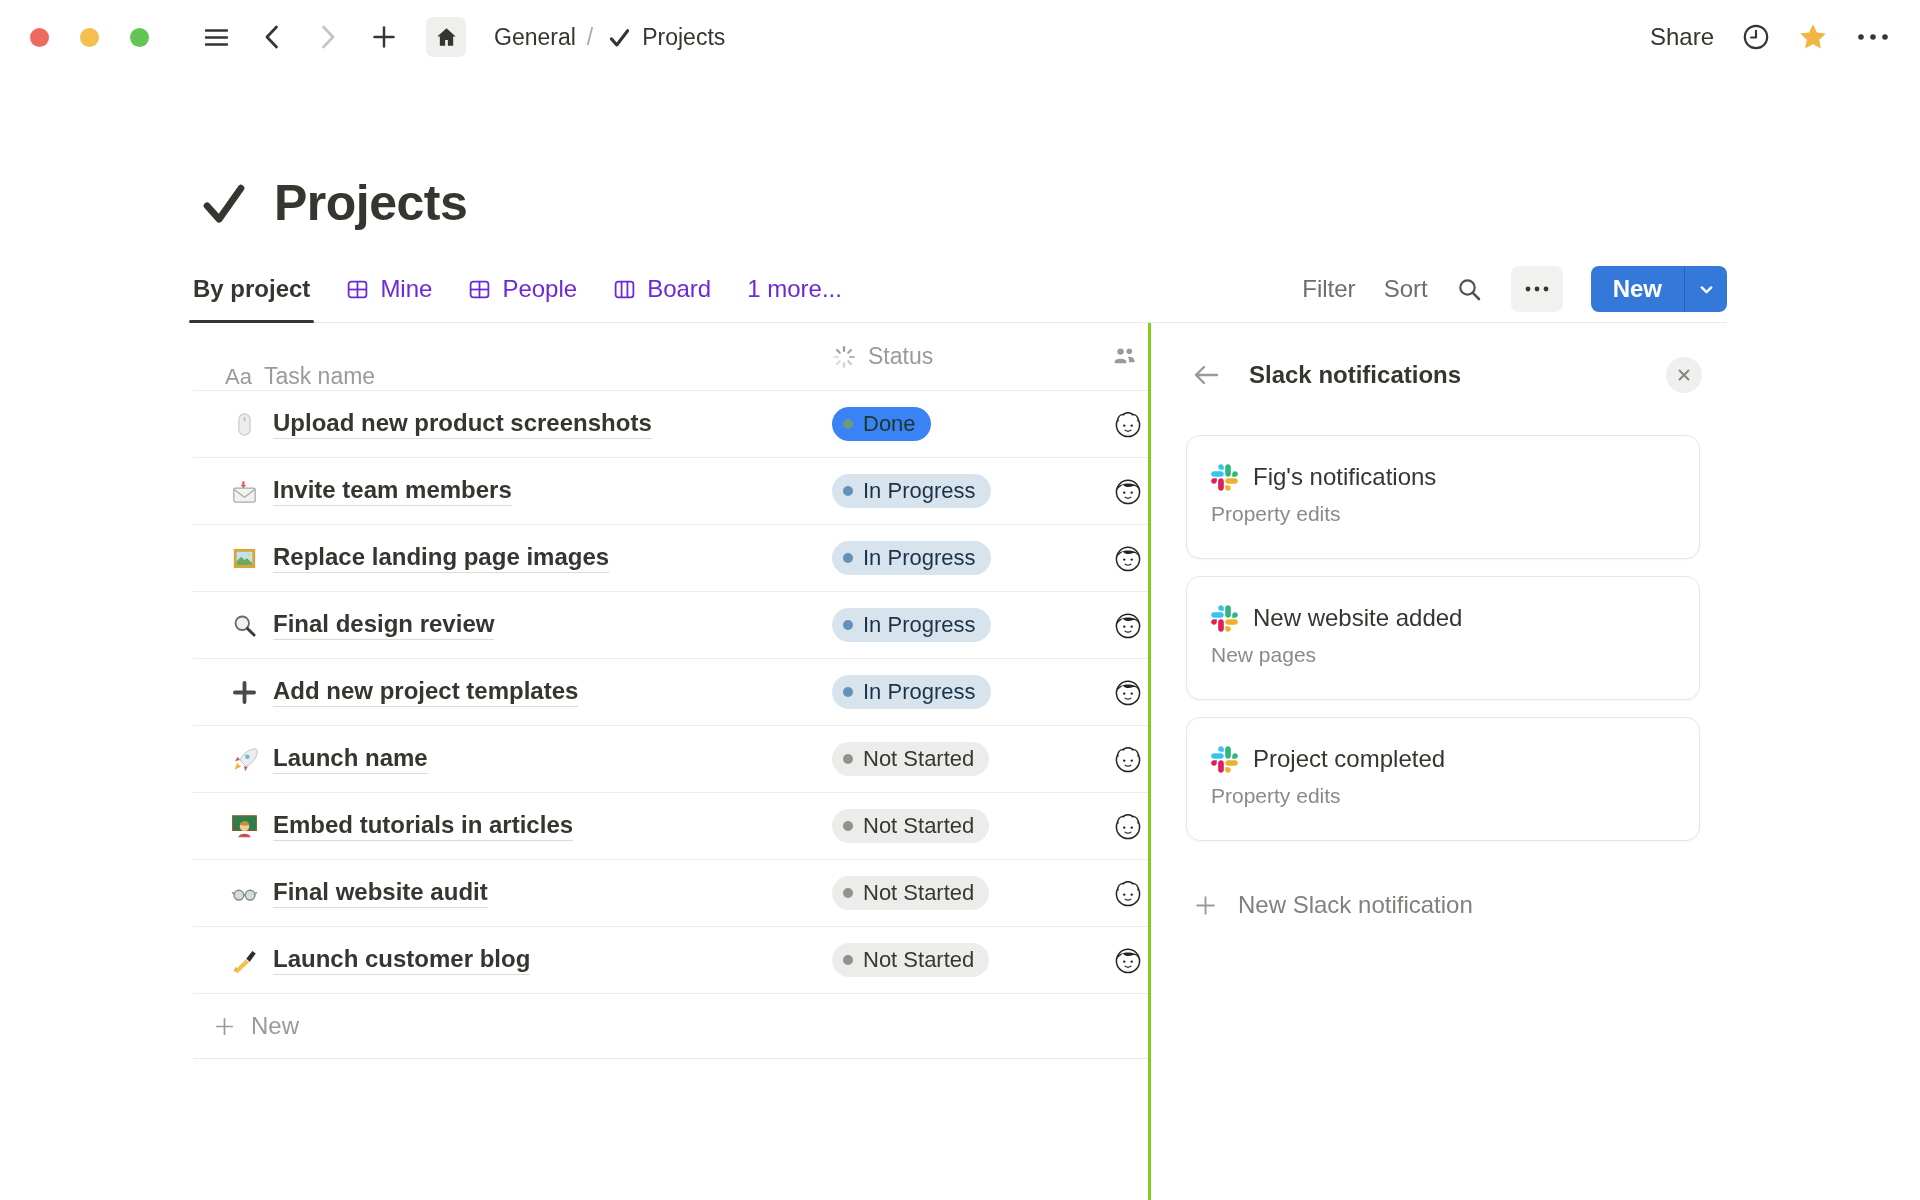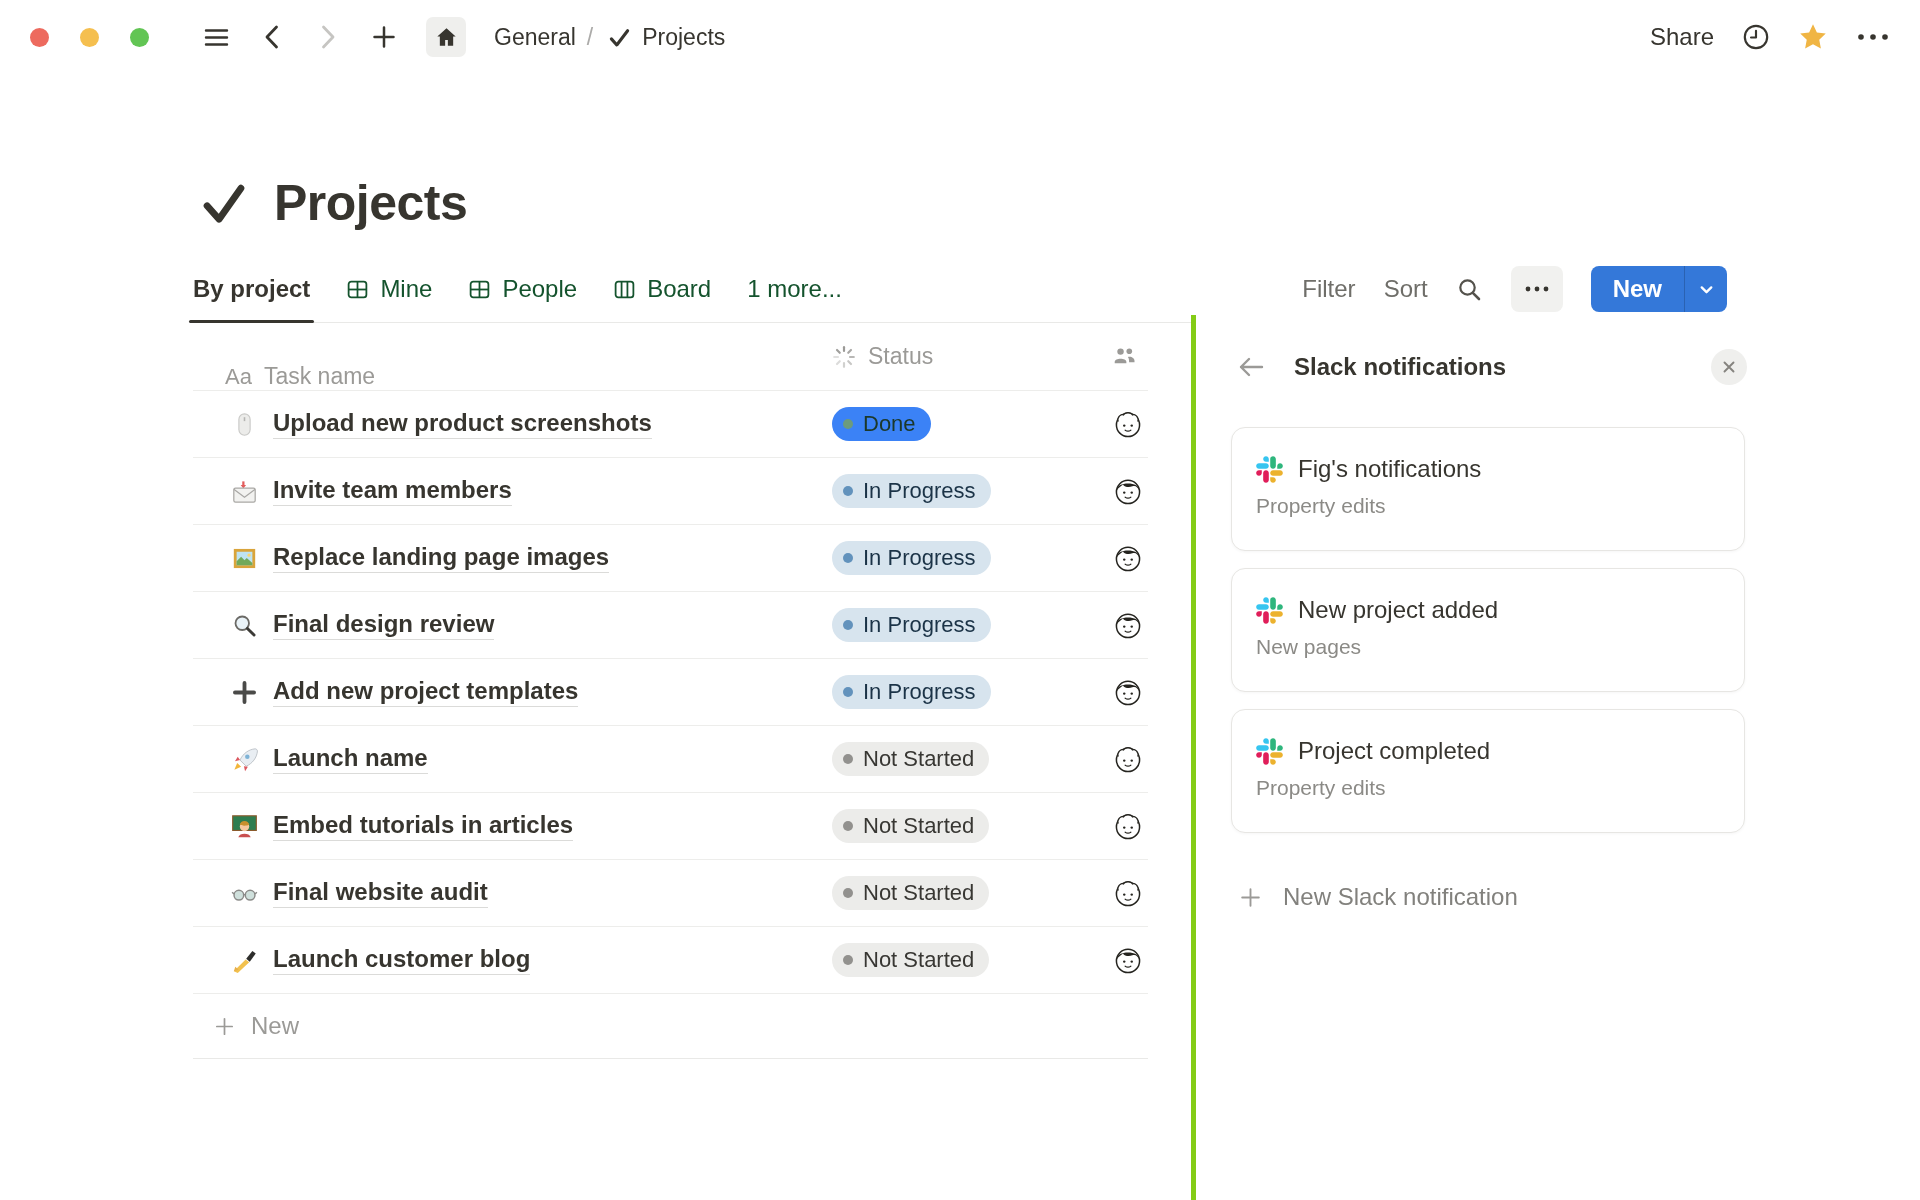--- a/index.html
+++ b/index.html
@@ -20,21 +20,21 @@
   .share{font-size:24px;color:#37352F;}
 
   
   .page-title{position:absolute;left:200px;top:140px;display:flex;align-items:center;gap:26px;
               font-size:50px;font-weight:700;letter-spacing:-0.5px;}
 
   
   .viewbar{position:absolute;left:193px;width:1534px;top:256px;height:67px;
            border-bottom:1px solid #E9E9E7;display:flex;align-items:center;box-sizing:border-box;}
   .tabs{display:flex;align-items:center;gap:36px;height:100%;}
-  .tab{display:flex;align-items:center;gap:11px;height:100%;font-size:24px;color:#14532d;position:relative;cursor:pointer;}
+  .tab{display:flex;align-items:center;gap:11px;height:100%;font-size:24px;color:#6d28d9;position:relative;cursor:pointer;}
   .tab.active{color:#37352F;font-weight:600;}
   .tab.active::after{content:'';position:absolute;left:-4px;right:-4px;bottom:-1px;height:3px;background:#37352F;border-radius:2px;}
   .controls{margin-left:auto;display:flex;align-items:center;gap:28px;}
   .ctl-label{font-size:24px;color:#6F6E69;cursor:pointer;}
   .dots-btn{width:52px;height:46px;background:#F1F1EF;border-radius:8px;display:flex;align-items:center;justify-content:center;}
   .new-btn{height:46px;border-radius:8px;display:flex;align-items:stretch;color:#fff;overflow:hidden;}
   .new-btn .seg-main{display:flex;align-items:center;padding:0 22px;font-size:24px;font-weight:600;}
   .new-btn .seg-arrow{display:flex;align-items:center;justify-content:center;width:42px;border-left:1px solid rgba(0,0,0,0.18);}
 
   
@@ -53,21 +53,21 @@
          border-radius:18px;font-size:22px;line-height:1;cursor:pointer;}
   .badge::before{content:'';width:10px;height:10px;border-radius:50%;flex:none;}
   .b-done{background:#3b82f6;color:#1C3829;} .b-done::before{background:#6C9B7D;}
   .b-in-progress{background:#D7E4EE;color:#1B3347;} .b-in-progress::before{background:#6292BC;}
   .b-not-started{background:#ECECEA;color:#383733;} .b-not-started::before{background:#92918E;}
   .avatar{width:32px;height:32px;flex:none;cursor:pointer;}
   .newrow{height:64px;display:flex;align-items:center;gap:15px;padding-left:20px;color:#9B9A97;
           font-size:24px;border-bottom:1px solid #E9E9E7;cursor:pointer;}
 
   
-  .panel{position:absolute;left:1148px;top:315px;bottom:0;width:579px;border-left:5px solid #84cc16;background:#fff;margin-left:43px;}
+  .panel{position:absolute;left:1148px;top:323px;bottom:0;width:579px;border-left:3px solid #84cc16;background:#fff;}
   .phead{position:absolute;top:32px;left:40px;right:28px;height:40px;display:flex;align-items:center;}
   .ptitle{margin-left:28px;font-size:24px;font-weight:700;color:#37352F;}
   .pclose{margin-left:auto;width:36px;height:36px;border-radius:50%;background:#EFEFED;display:flex;align-items:center;justify-content:center;cursor:pointer;}
   .cards{position:absolute;top:112px;left:35px;width:514px;display:flex;flex-direction:column;gap:17px;}
   .card{height:124px;box-sizing:border-box;border:1px solid #E7E6E3;border-radius:14px;background:#fff;
         box-shadow:0 1px 3px rgba(0,0,0,0.04);padding:27px 24px 0 24px;cursor:pointer;}
   .card-top{display:flex;align-items:center;gap:15px;font-size:24px;font-weight:500;color:#37352F;}
   .slack-ic{width:27px;height:27px;flex:none;}
   .card-sub{margin-top:11px;font-size:21px;color:#8B8A86;}
   .pnew{position:absolute;top:568px;left:42px;display:flex;align-items:center;gap:20px;font-size:24px;color:#82817D;cursor:pointer;}
@@ -537,21 +537,21 @@
       <div class="card">
         <div class="card-top">
           <span class="slack-ic">
               <svg width="27" height="27" viewBox="0 0 127 127">
                 <path d="M27.2 80c0 7.3-5.9 13.2-13.2 13.2C6.7 93.2.8 87.3.8 80c0-7.3 5.9-13.2 13.2-13.2h13.2V80zm6.6 0c0-7.3 5.9-13.2 13.2-13.2 7.3 0 13.2 5.9 13.2 13.2v33c0 7.3-5.9 13.2-13.2 13.2-7.3 0-13.2-5.9-13.2-13.2V80z" fill="#E01E5A"></path>
                 <path d="M47 27.2c-7.3 0-13.2-5.9-13.2-13.2C33.8 6.7 39.7.8 47 .8c7.3 0 13.2 5.9 13.2 13.2v13.2H47zm0 6.6c7.3 0 13.2 5.9 13.2 13.2 0 7.3-5.9 13.2-13.2 13.2H14c-7.3 0-13.2-5.9-13.2-13.2 0-7.3 5.9-13.2 13.2-13.2h33z" fill="#36C5F0"></path>
                 <path d="M99.9 47c0-7.3 5.9-13.2 13.2-13.2 7.3 0 13.2 5.9 13.2 13.2 0 7.3-5.9 13.2-13.2 13.2H99.9V47zm-6.6 0c0 7.3-5.9 13.2-13.2 13.2-7.3 0-13.2-5.9-13.2-13.2V14c0-7.3 5.9-13.2 13.2-13.2 7.3 0 13.2 5.9 13.2 13.2v33z" fill="#2EB67D"></path>
                 <path d="M80.1 99.8c7.3 0 13.2 5.9 13.2 13.2 0 7.3-5.9 13.2-13.2 13.2-7.3 0-13.2-5.9-13.2-13.2V99.8h13.2zm0-6.6c-7.3 0-13.2-5.9-13.2-13.2 0-7.3 5.9-13.2 13.2-13.2h33c7.3 0 13.2 5.9 13.2 13.2 0 7.3-5.9 13.2-13.2 13.2h-33z" fill="#ECB22E"></path>
               </svg>
             </span>
-          <span>New project added</span>
+          <span>New website added</span>
         </div>
         <div class="card-sub">New pages</div>
       </div>
       <div class="card">
         <div class="card-top">
           <span class="slack-ic">
               <svg width="27" height="27" viewBox="0 0 127 127">
                 <path d="M27.2 80c0 7.3-5.9 13.2-13.2 13.2C6.7 93.2.8 87.3.8 80c0-7.3 5.9-13.2 13.2-13.2h13.2V80zm6.6 0c0-7.3 5.9-13.2 13.2-13.2 7.3 0 13.2 5.9 13.2 13.2v33c0 7.3-5.9 13.2-13.2 13.2-7.3 0-13.2-5.9-13.2-13.2V80z" fill="#E01E5A"></path>
                 <path d="M47 27.2c-7.3 0-13.2-5.9-13.2-13.2C33.8 6.7 39.7.8 47 .8c7.3 0 13.2 5.9 13.2 13.2v13.2H47zm0 6.6c7.3 0 13.2 5.9 13.2 13.2 0 7.3-5.9 13.2-13.2 13.2H14c-7.3 0-13.2-5.9-13.2-13.2 0-7.3 5.9-13.2 13.2-13.2h33z" fill="#36C5F0"></path>
                 <path d="M99.9 47c0-7.3 5.9-13.2 13.2-13.2 7.3 0 13.2 5.9 13.2 13.2 0 7.3-5.9 13.2-13.2 13.2H99.9V47zm-6.6 0c0 7.3-5.9 13.2-13.2 13.2-7.3 0-13.2-5.9-13.2-13.2V14c0-7.3 5.9-13.2 13.2-13.2 7.3 0 13.2 5.9 13.2 13.2v33z" fill="#2EB67D"></path>

